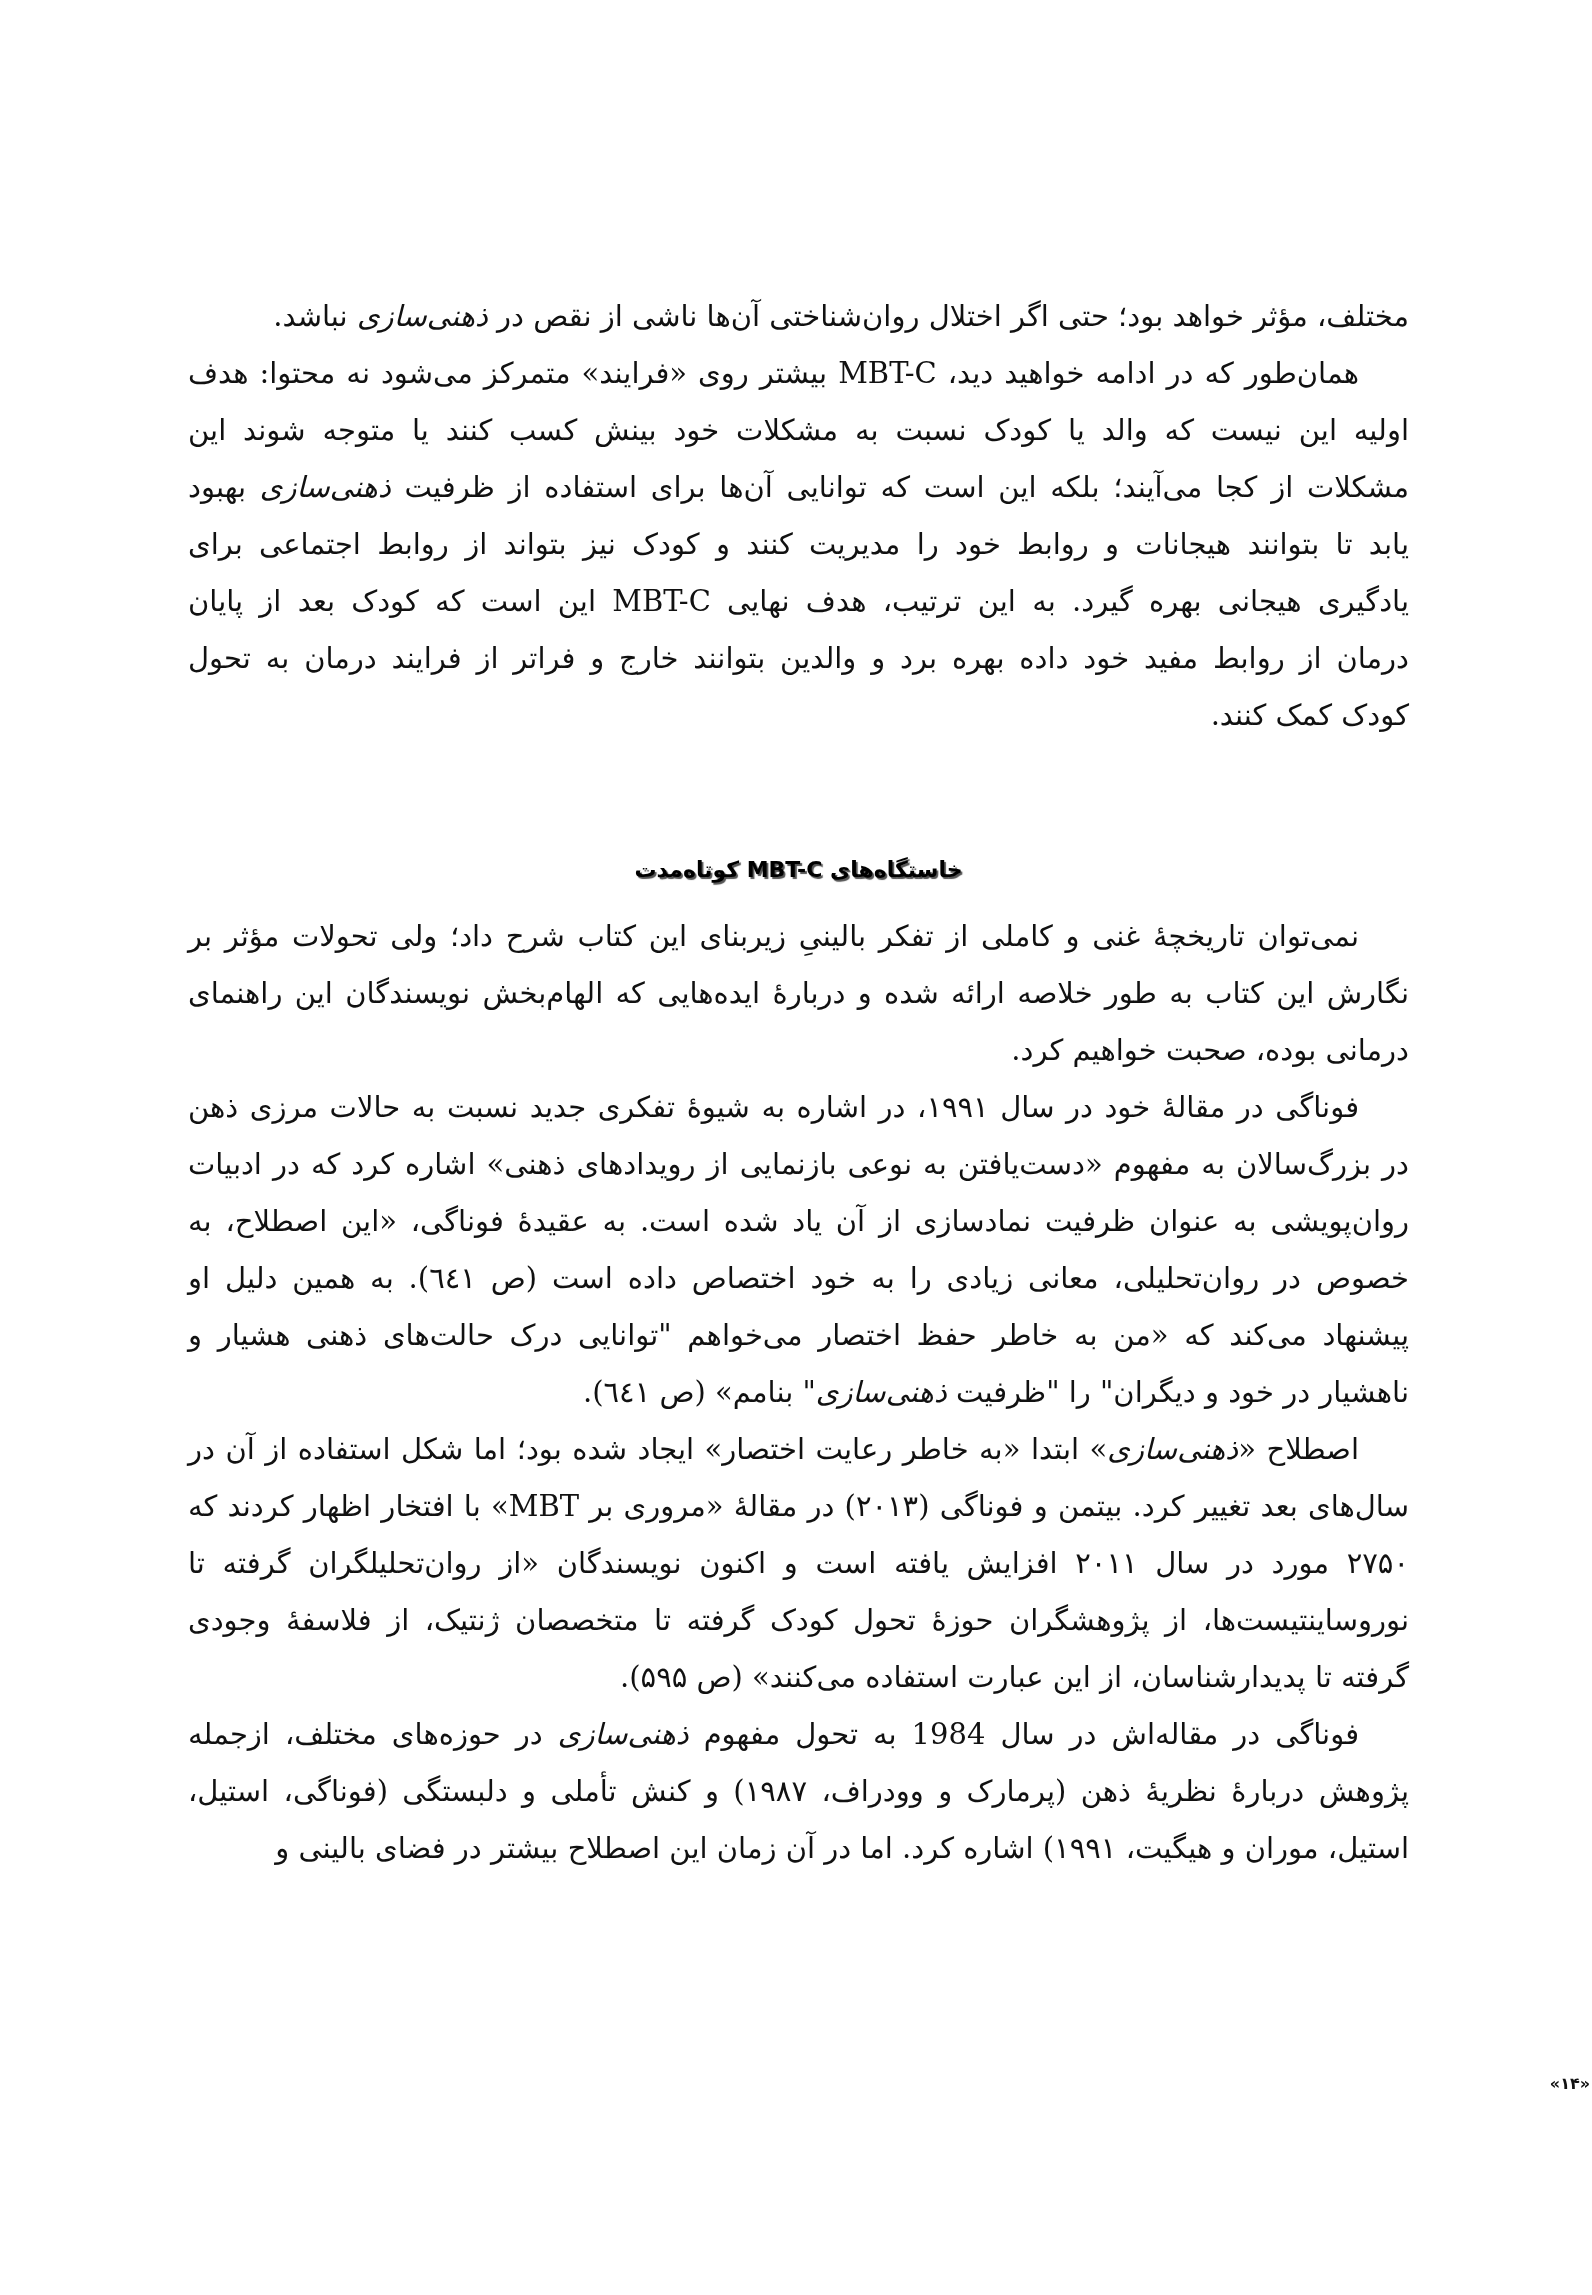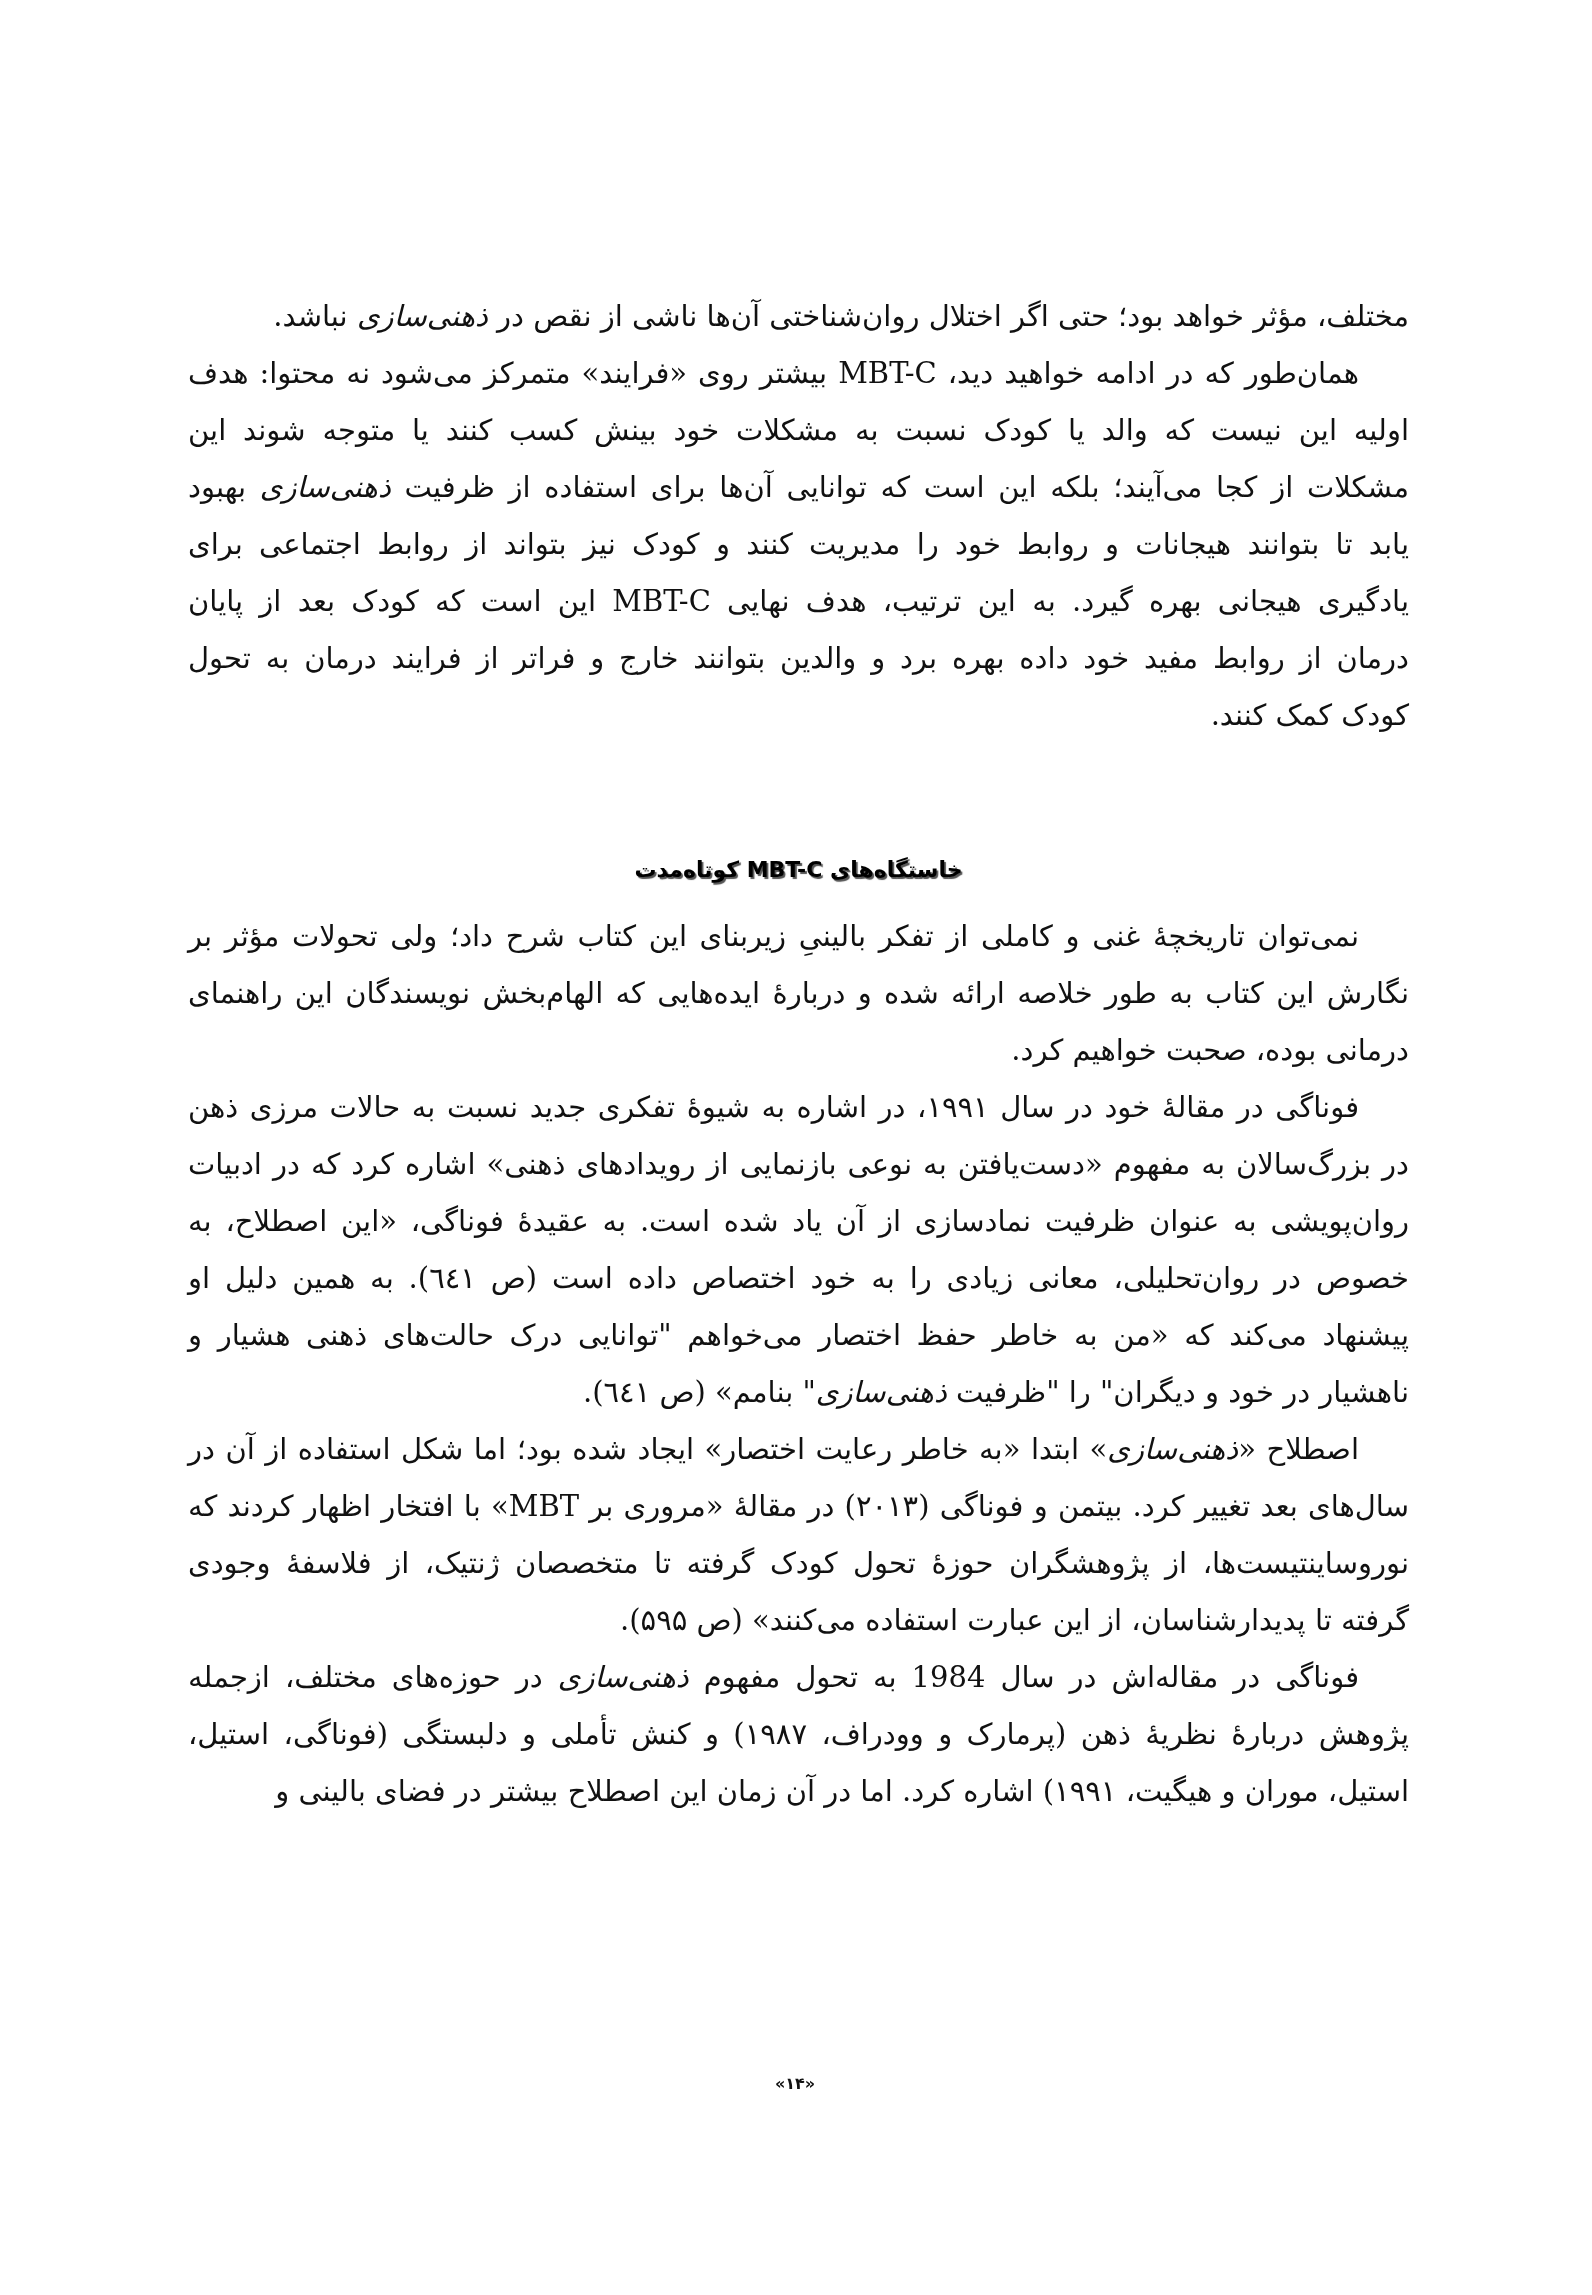--- a/index.html
+++ b/index.html
@@ -59,21 +59,21 @@
     line-height: 62px;
     color: #000000;
     text-shadow: 1.8px 1.8px 0.9px #555555;
   }
   .block-2 { top: 908px; }
   .page-number {
     position: absolute;
     top: 2074px;
     left: 0;
     width: 1590px;
-    text-align: center;
+    text-align: right;
     font-family: "DejaVu Sans", "Liberation Sans", sans-serif;
     font-weight: bold;
     font-size: 16px;
     color: #111111;
     direction: rtl;
   }
 </style>
 </head>
 <body>
 
@@ -106,20 +106,21 @@
         <div class="line indent"><span>فوناگی در مقالهٔ خود در سال ۱۹۹۱، در اشاره به شیوهٔ تفکری جدید نسبت به حالات مرزی ذهن</span></div>
         <div class="line"><span>در بزرگ‌سالان به مفهوم «دست‌یافتن به نوعی بازنمایی از رویدادهای ذهنی» اشاره کرد که در ادبیات</span></div>
         <div class="line"><span>روان‌پویشی به عنوان ظرفیت نمادسازی از آن یاد شده است. به عقیدهٔ فوناگی، «این اصطلاح، به</span></div>
         <div class="line"><span>خصوص در روان‌تحلیلی، معانی زیادی را به خود اختصاص داده است (ص ٦٤١). به همین دلیل او</span></div>
         <div class="line"><span>پیشنهاد می‌کند که «من به خاطر حفظ اختصار می‌خواهم "توانایی درک حالت‌های ذهنی هشیار و</span></div>
         <div class="line last"><span>ناهشیار در خود و دیگران" را "ظرفیت </span><em>ذهنی‌سازی</em><span>" بنامم» (ص ٦٤١).</span></div>
       </div>
       <div>
         <div class="line indent"><span>اصطلاح «</span><em>ذهنی‌سازی</em><span>» ابتدا «به خاطر رعایت اختصار» ایجاد شده بود؛ اما شکل استفاده از آن در</span></div>
         <div class="line"><span>سال‌های بعد تغییر کرد. بیتمن و فوناگی (۲۰۱۳) در مقالهٔ «مروری بر MBT» با افتخار اظهار کردند که</span></div>
+        <div class="line"><span>۲۷۵۰ مورد در سال ۲۰۱۱ افزایش یافته است و اکنون نویسندگان «از روان‌تحلیلگران گرفته تا</span></div>
         <div class="line"><span>نوروساینتیست‌ها، از پژوهشگران حوزهٔ تحول کودک گرفته تا متخصصان ژنتیک، از فلاسفهٔ وجودی</span></div>
         <div class="line last"><span>گرفته تا پدیدارشناسان، از این عبارت استفاده می‌کنند» (ص ۵۹۵).</span></div>
       </div>
       <div>
         <div class="line indent"><span>فوناگی در مقاله‌اش در سال 1984 به تحول مفهوم </span><em>ذهنی‌سازی</em><span> در حوزه‌های مختلف، ازجمله</span></div>
         <div class="line"><span>پژوهش دربارهٔ نظریهٔ ذهن (پرمارک و وودراف، ۱۹۸۷) و کنش تأملی و دلبستگی (فوناگی، استیل،</span></div>
         <div class="line last"><span>استیل، موران و هیگیت، ۱۹۹۱) اشاره کرد. اما در آن زمان این اصطلاح بیشتر در فضای بالینی و</span></div>
       </div>
     </div>
 

